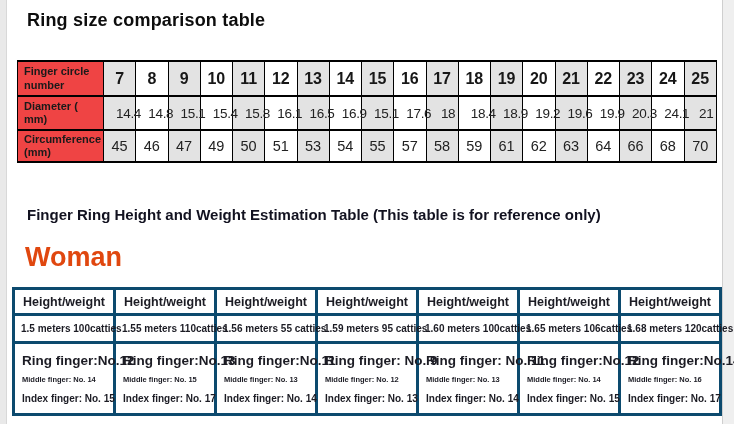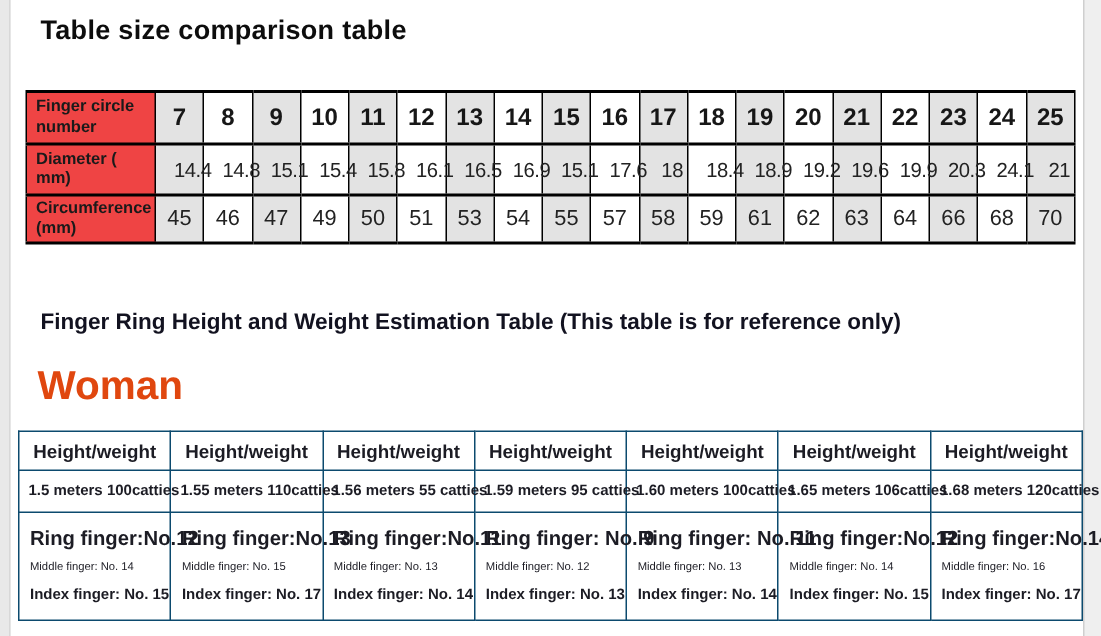--- a/index.html
+++ b/index.html
@@ -54,43 +54,43 @@
   }
   .woman {
     position: absolute; left: 25px; top: 242px; margin: 0;
     font-size: 27px; font-weight: bold; color: #e0470f;
   }
   .est-table {
     position: absolute; left: 12px; top: 287px; width: 710px;
     border-collapse: collapse; table-layout: fixed;
   }
   .est-table td {
-    border: 1px solid #0c4a6e; background: #ffffff;
+    border: 3px solid #0c4a6e; background: #ffffff;
     padding: 0; overflow: visible; color: #1c1c24;
   }
   tr.est-hdr { height: 26px; }
   tr.est-hw  { height: 28px; }
   tr.est-fingers { height: 72px; }
   tr.est-hdr td { font-size: 12.5px; font-weight: bold; text-align: center; }
   tr.est-hw td {
     font-size: 10px; font-weight: bold; white-space: nowrap;
     padding-left: 6px; vertical-align: middle;
   }
   tr.est-fingers td { vertical-align: top; padding: 9px 0 0 7px; }
   .ring-line   { font-size: 13.5px; font-weight: bold; white-space: nowrap; margin: 0 0 7px 0; }
-  .middle-line { font-size: 7.5px;  font-weight: normal; white-space: nowrap; margin: 0 0 9px 0; }
+  .middle-line { font-size: 7.5px;  font-weight: bold; white-space: nowrap; margin: 0 0 9px 0; }
   .index-line  { font-size: 10px;   font-weight: bold; white-space: nowrap; margin: 0; }
 </style>
 </head>
 <body>
 
 <div class="edge-left"></div>
 <div class="edge-right"></div>
 
-<h1 class="title1">Table size comparison table</h1>
+<h1 class="title1">Ring size comparison table</h1>
 
 <table class="size-table">
   <tbody id="size-table-body">
       <tr class="r-num">
         <th class="rowhdr">Finger circle number</th>
         <td class="stripe">7</td>
         <td>8</td>
         <td class="stripe">9</td>
         <td>10</td>
         <td class="stripe">11</td>

